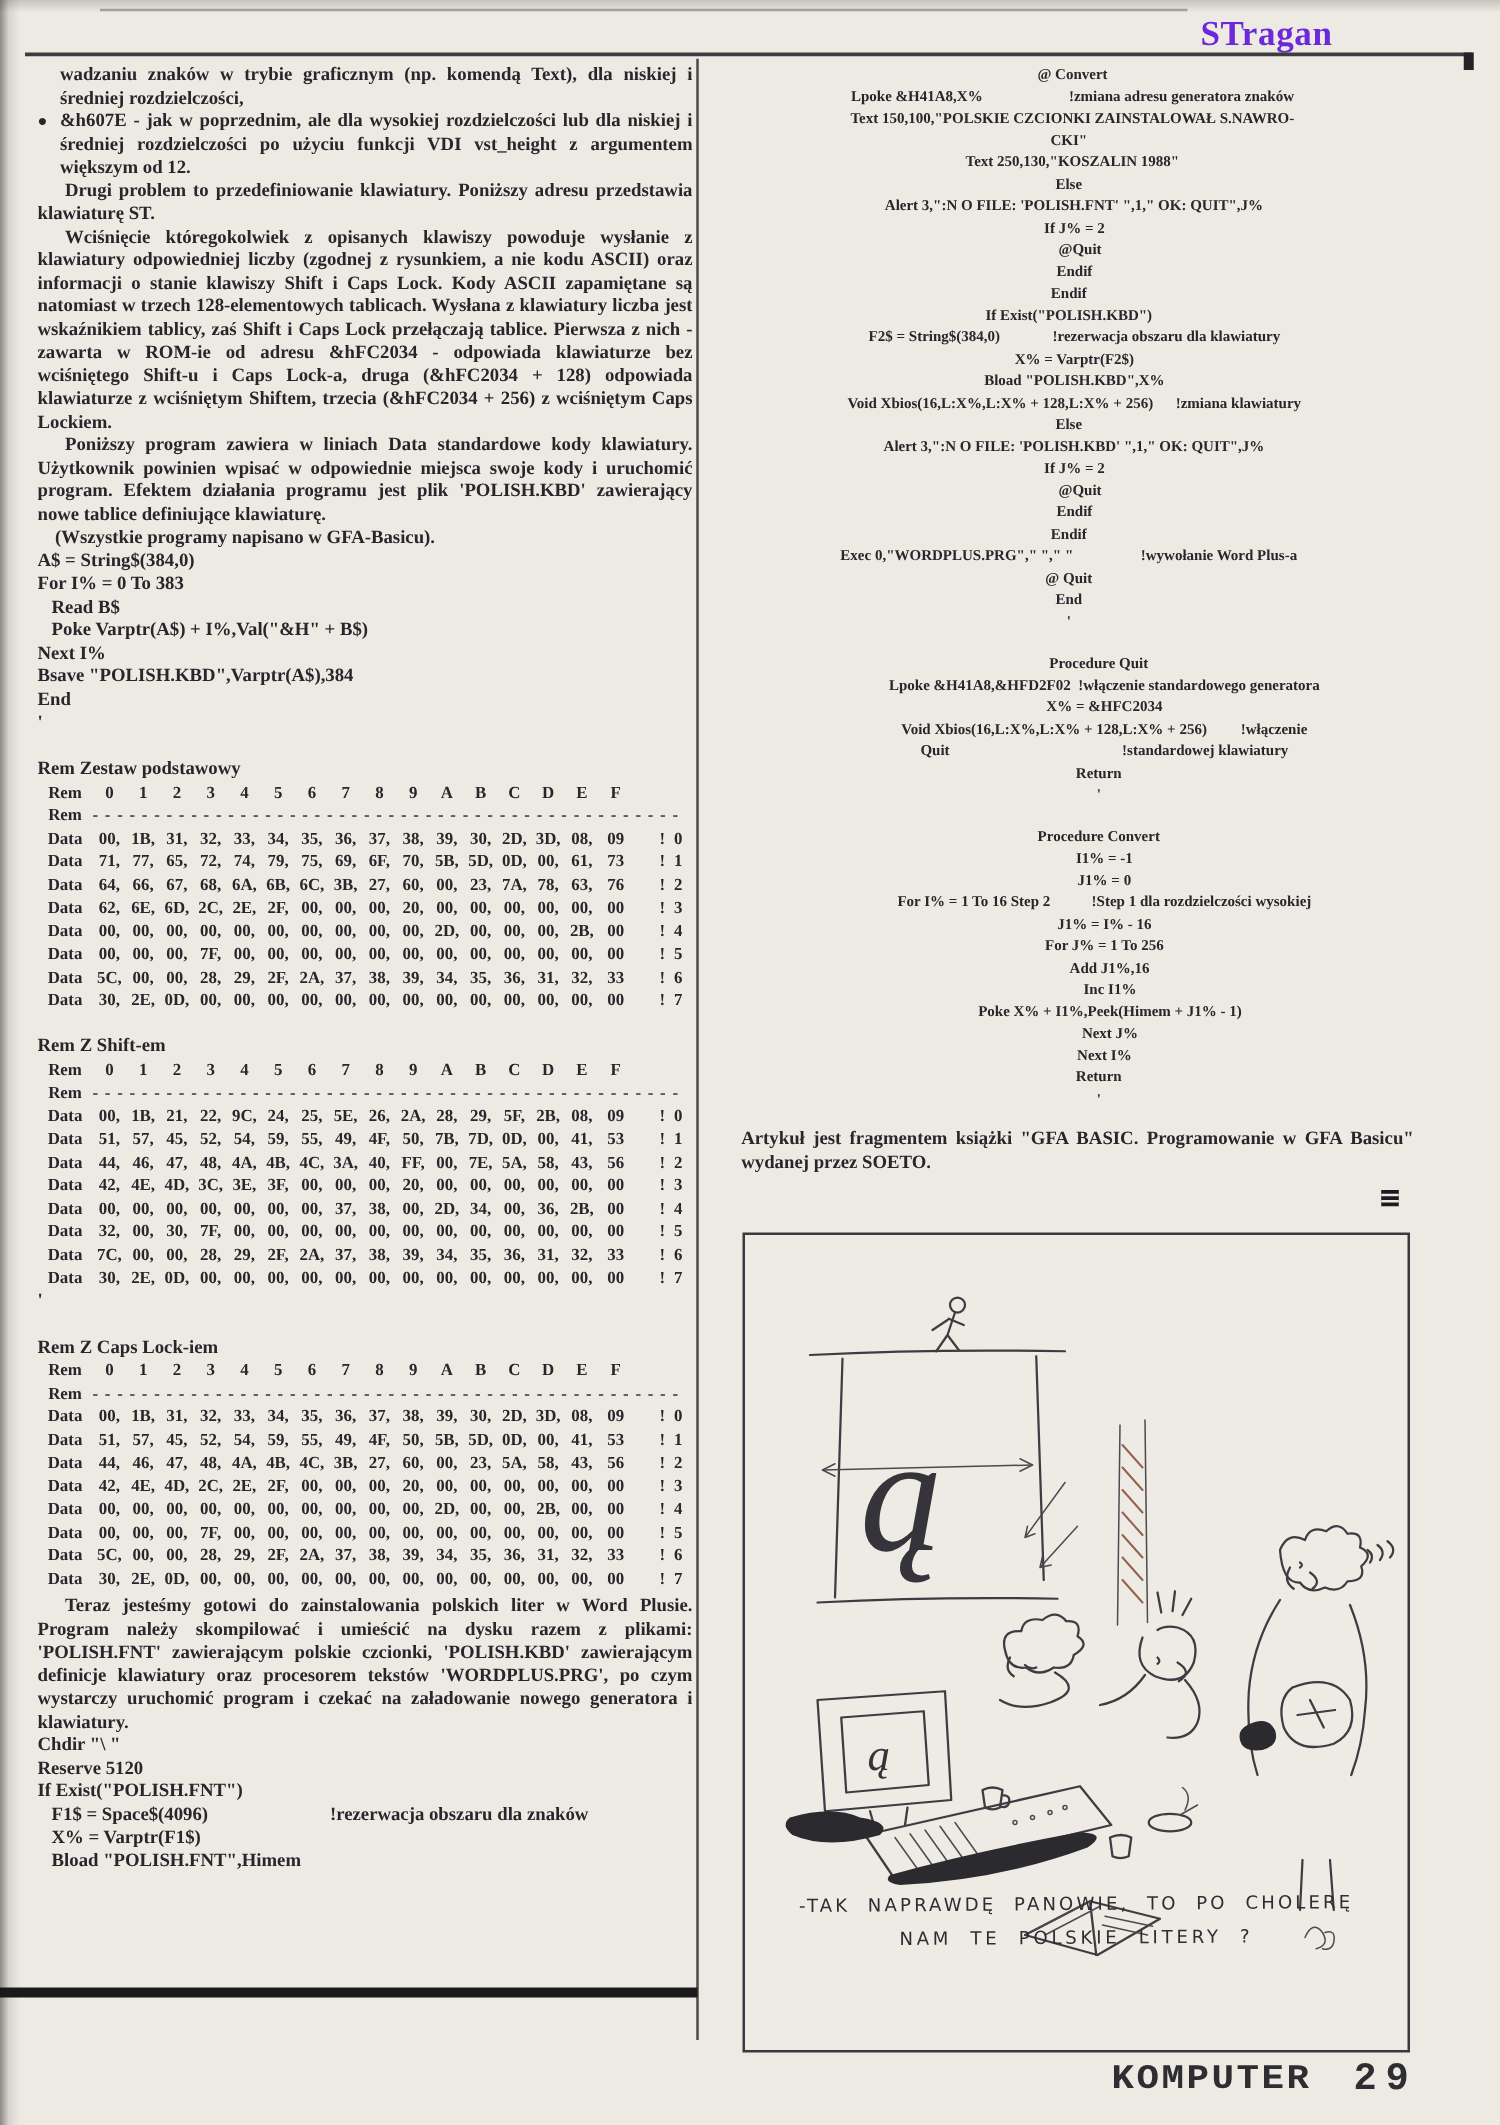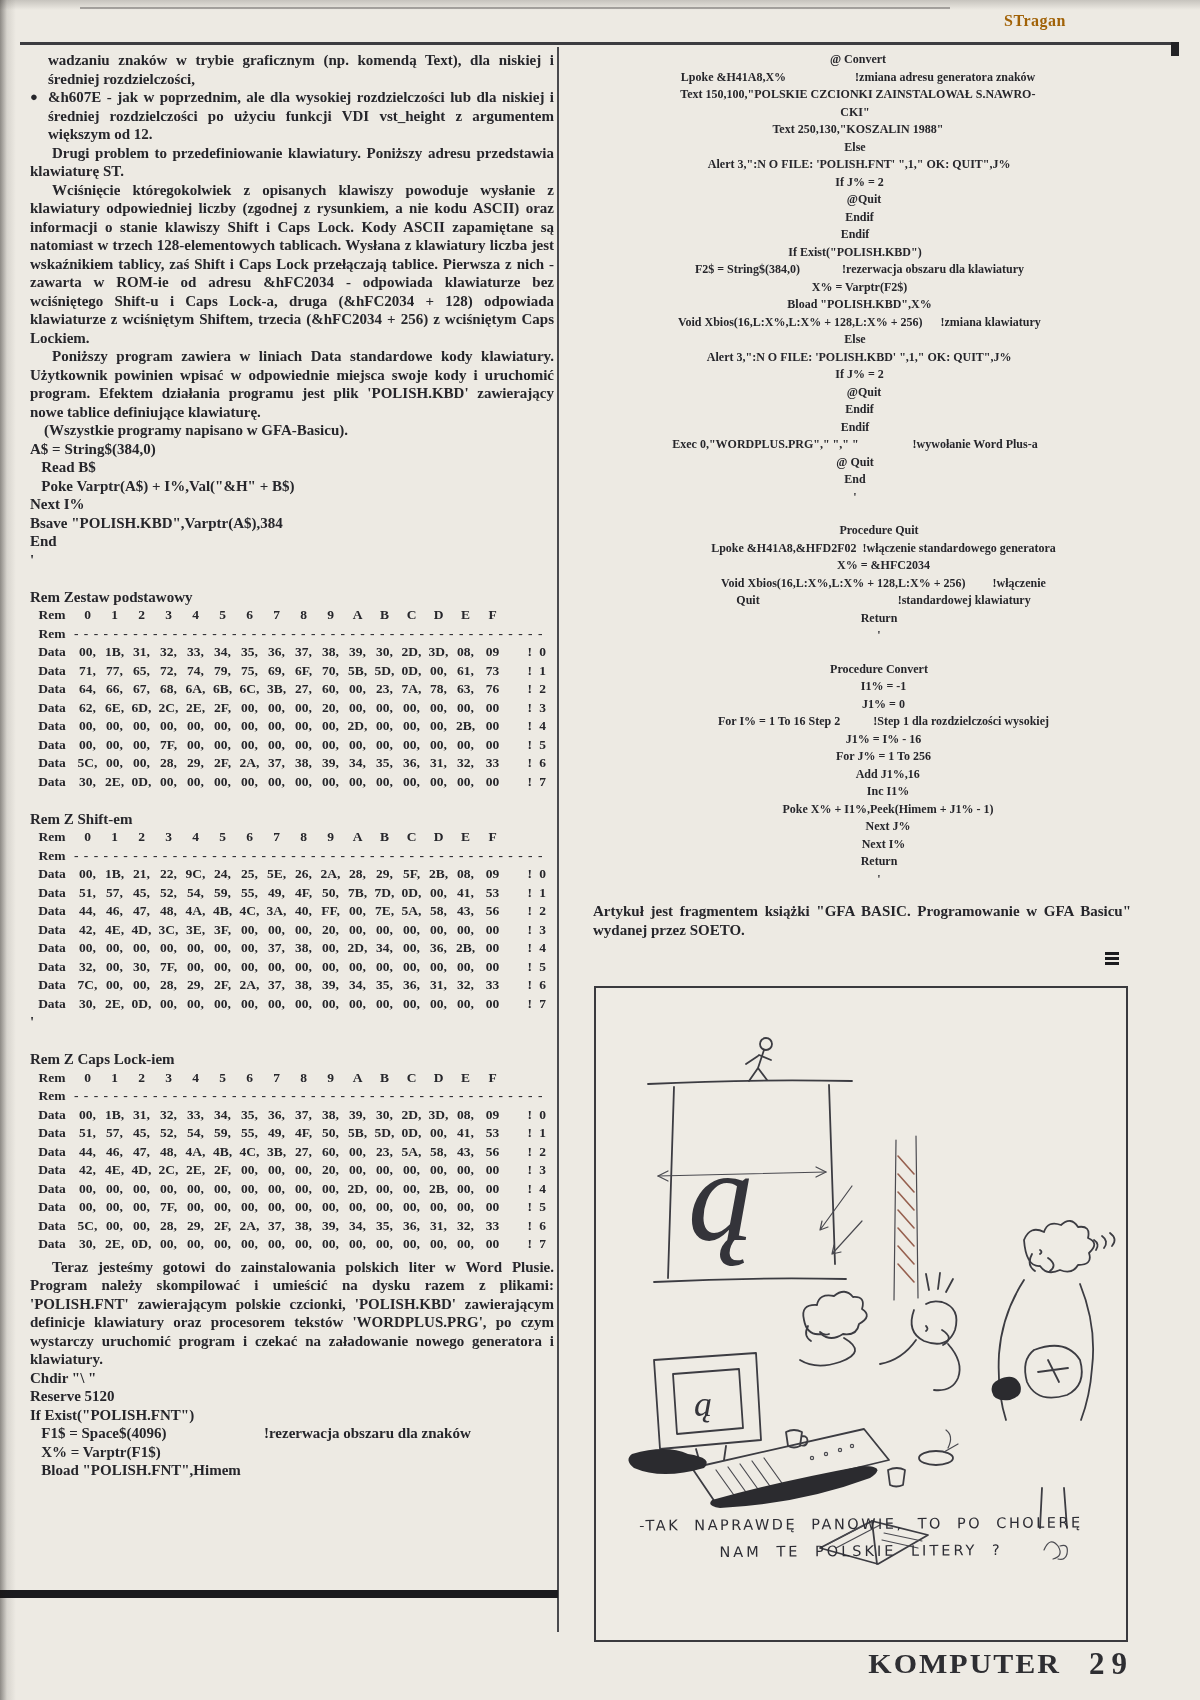--- a/index.html
+++ b/index.html
@@ -3,22 +3,22 @@
 <meta charset="utf-8">
 <style>
   html,body{margin:0;padding:0;background:#9e9a92;}
   .page{position:relative;width:1200px;height:1700px;background:#edeae3;
         font-family:"Liberation Serif",serif;color:#26262b;overflow:hidden;}
   .page::before{content:"";position:absolute;left:0;top:0;bottom:0;width:16px;
         background:linear-gradient(90deg,rgba(25,22,20,.45),rgba(25,22,20,.10) 7px,rgba(25,22,20,0) 16px);z-index:40;pointer-events:none;}
   .page::after{content:"";position:absolute;left:0;top:0;right:0;height:10px;
         background:linear-gradient(180deg,rgba(25,22,20,.18),rgba(25,22,20,0));z-index:40;pointer-events:none;}
   .scan-edge{position:absolute;left:80px;top:7px;width:870px;height:2px;background:rgba(40,38,36,.35);}
-  .section-header{position:absolute;top:12px;right:134px;font-size:16px;font-weight:bold;
-        color:#a16207;letter-spacing:.5px;}
+  .section-header{position:absolute;top:12px;right:134px;font-size:28px;font-weight:bold;
+        color:#6d28d9;letter-spacing:.5px;}
   .top-rule{position:absolute;left:20px;top:42px;width:1158px;height:3px;background:#3c3c40;}
   .top-rule-nub{position:absolute;left:1171px;top:42px;width:8px;height:14px;background:#232326;}
   .col-divider{position:absolute;left:557px;top:47px;width:2px;height:1585px;background:#4a4a4e;}
   .bottom-rule{position:absolute;left:0;top:1590px;width:558px;height:8px;background:#1a1a1d;}
 
   .col{position:absolute;top:51px;font-weight:bold;}
   .col.left{left:30px;width:524px;height:1538px;overflow:hidden;}
   .col.right{left:579px;width:552px;height:930px;overflow:hidden;}
 
   .para{font-size:15px;line-height:18.5px;text-align:justify;text-indent:22px;}
@@ -36,21 +36,21 @@
   .tc.dash{text-align:left;letter-spacing:1px;color:#2c2c30;}
   .tc.exc{text-align:right;}
   .tc.idx{text-align:right;}
   .closing{margin-top:14px;}
   .end-marker{position:absolute;left:1105px;top:952px;width:14px;height:13px;background:#1c1c1f;
         box-shadow:inset 0 3px 0 #1c1c1f, inset 0 5px 0 #edeae3, inset 0 8px 0 #1c1c1f, inset 0 10px 0 #edeae3;}
   .cartoon-box{position:absolute;left:594px;top:986px;width:530px;height:652px;border:2px solid #3a3a3e;background:#eeebe4;}
   .cartoon-caption{position:absolute;left:0;top:528px;width:100%;text-align:center;
         font-family:"DejaVu Sans",sans-serif;font-size:14.5px;letter-spacing:2.5px;word-spacing:7px;color:#2d2d34;transform:rotate(-.4deg);}
   .cartoon-caption .l2{margin-top:11px;letter-spacing:3px;}
-  .footer{position:absolute;top:1646px;right:66px;font-family:Liberation Serif, serif;
+  .footer{position:absolute;top:1646px;right:66px;font-family:Liberation Mono, monospace;
         font-weight:bold;color:#2e2e32;margin-left:16px;}
   .footer .logo{font-size:30px;letter-spacing:2px;transform:scaleY(.92);display:inline-block;}
   .footer .pageno{font-size:31px;letter-spacing:7px;margin-left:24px;}
   svg .ink{stroke:#3c3c42;stroke-width:1.8;fill:none;stroke-linecap:round;stroke-linejoin:round;}
   svg .ink-thin{stroke:#4a4a50;stroke-width:1.2;fill:none;stroke-linecap:round;}
   svg .blob{fill:#2b2b2f;stroke:none;}
   svg .rust{stroke:#96604f;stroke-width:1.6;fill:none;stroke-linecap:round;}
 </style>
 </head>
 <body>
@@ -70,20 +70,21 @@
       <span>&amp;h607E - jak w poprzednim, ale dla wysokiej rozdzielczości lub dla niskiej i średniej rozdzielczości po użyciu funkcji VDI vst_height z argumentem większym od 12.</span>
     </div>
     <div>
         <div class="para">Drugi problem to przedefiniowanie klawiatury. Poniższy adresu przedstawia klawiaturę ST.</div>
         <div class="para">Wciśnięcie któregokolwiek z opisanych klawiszy powoduje wysłanie z klawiatury odpowiedniej liczby (zgodnej z rysunkiem, a nie kodu ASCII) oraz informacji o stanie klawiszy Shift i Caps Lock. Kody ASCII zapamiętane są natomiast w trzech 128-elementowych tablicach. Wysłana z klawiatury liczba jest wskaźnikiem tablicy, zaś Shift i Caps Lock przełączają tablice. Pierwsza z nich - zawarta w ROM-ie od adresu &amp;hFC2034 - odpowiada klawiaturze bez wciśniętego Shift-u i Caps Lock-a, druga (&amp;hFC2034 + 128) odpowiada klawiaturze z wciśniętym Shiftem, trzecia (&amp;hFC2034 + 256) z wciśniętym Caps Lockiem.</div>
         <div class="para">Poniższy program zawiera w liniach Data standardowe kody klawiatury. Użytkownik powinien wpisać w odpowiednie miejsca swoje kody i uruchomić program. Efektem działania programu jest plik 'POLISH.KBD' zawierający nowe tablice definiujące klawiaturę.</div>
       </div>
     <div class="para noindent">(Wszystkie programy napisano w GFA-Basicu).</div>
     <div class="codeblock">
         <div class="code-line">A$ = String$(384,0)</div>
+        <div class="code-line">For I% = 0 To 383</div>
         <div class="code-line">   Read B$</div>
         <div class="code-line">   Poke Varptr(A$) + I%,Val("&amp;H" + B$)</div>
         <div class="code-line">Next I%</div>
         <div class="code-line">Bsave "POLISH.KBD",Varptr(A$),384</div>
         <div class="code-line">End</div>
         <div class="code-line">'</div>
       </div>
     <div class="tablewrap">
         <div class="code-line">Rem Zestaw podstawowy</div>
         <div class="kbd-grid">

